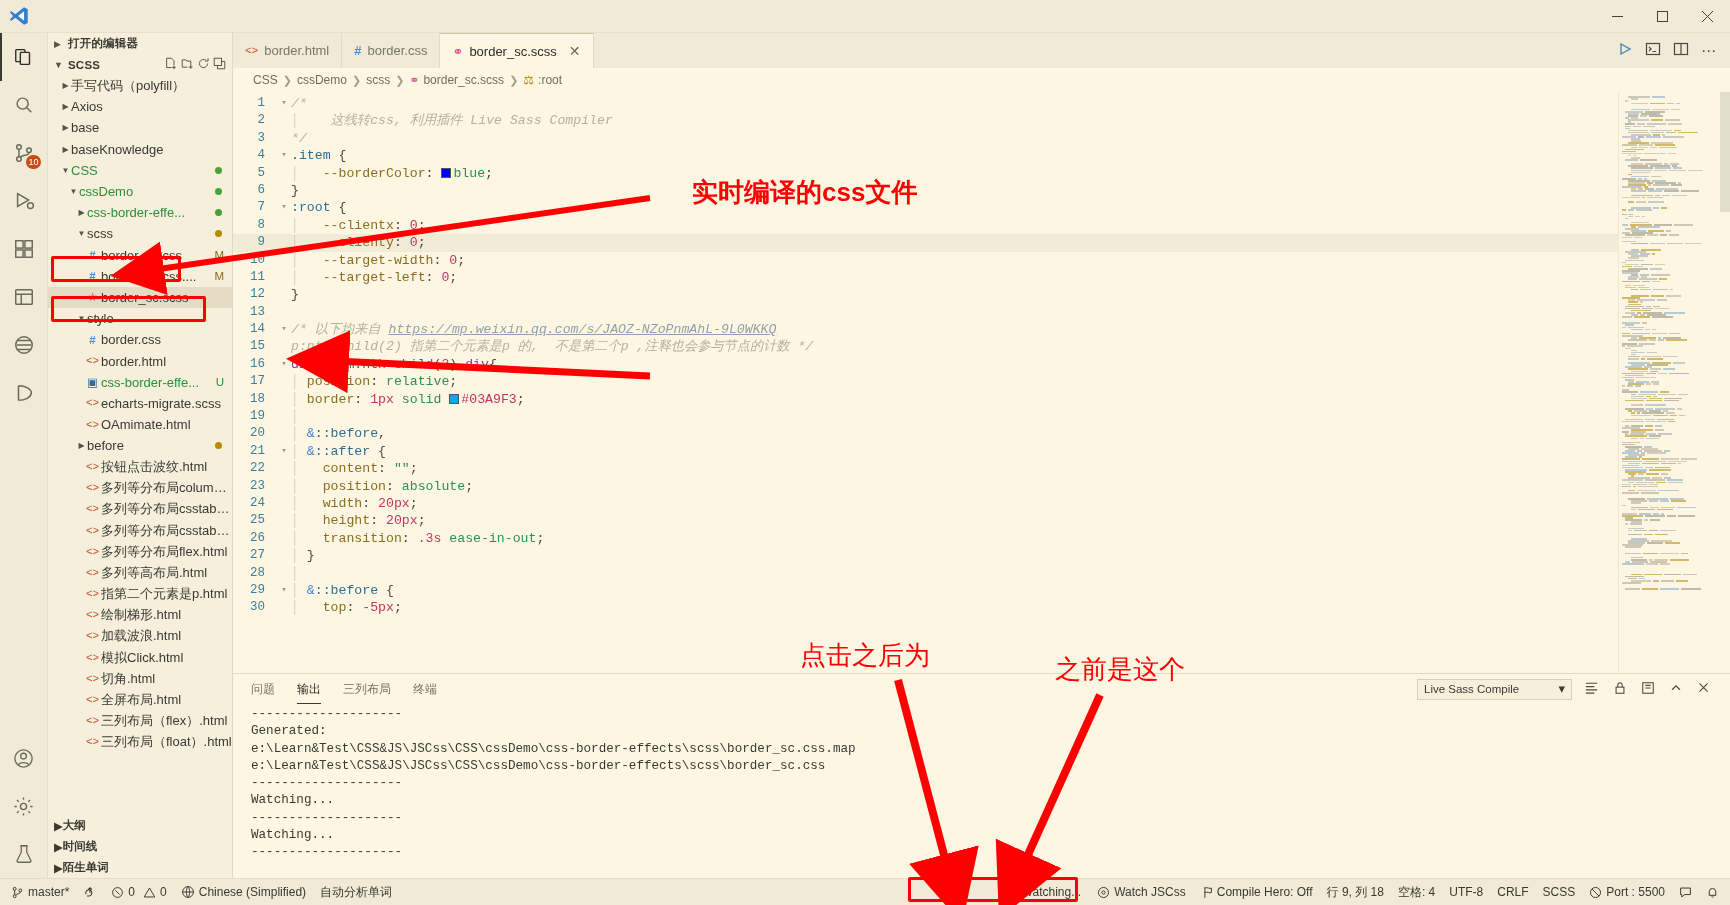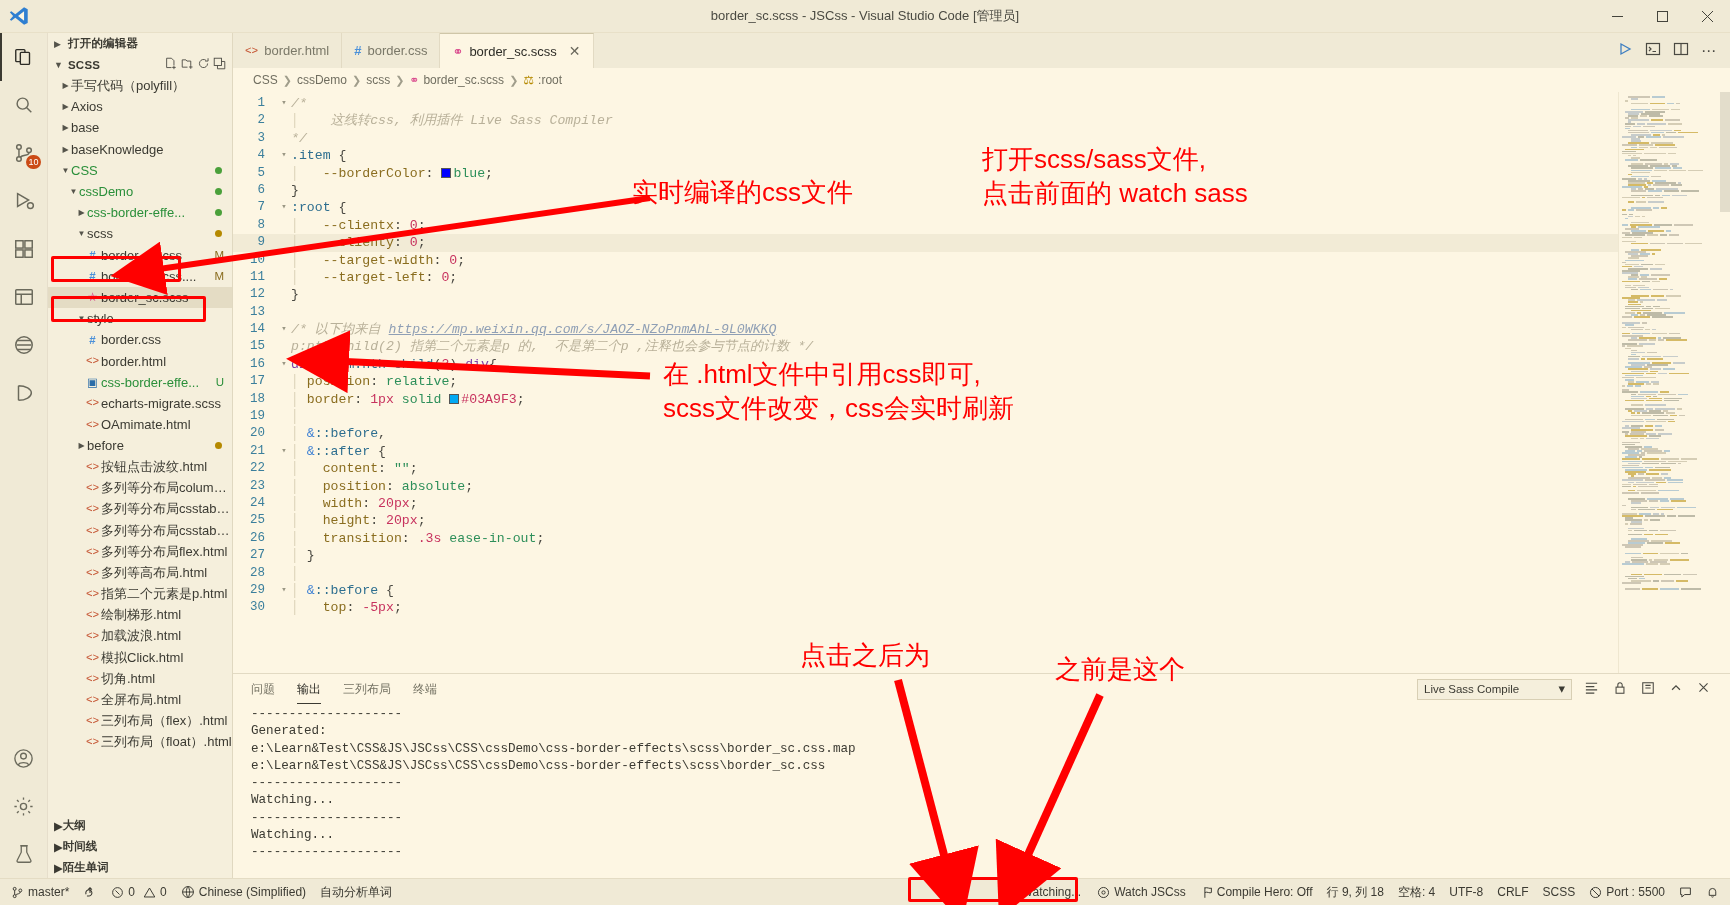--- a/index.html
+++ b/index.html
@@ -203,21 +203,20 @@
 
 <div id="app">
 
   <div class="titlebar">
     <div class="vscode-logo">
       <svg width="22" height="22" viewBox="0 0 24 24">
         <path d="M17.5 2.5 L21.5 4.5 L21.5 19.5 L17.5 21.5 L8 13.8 L3.6 17.2 L2 16.2 L5.6 12 L2 7.8 L3.6 6.8 L8 10.2 Z" fill="#2f7fd1"></path>
         <path d="M17.5 6.8 L17.5 17.2 L11 12 Z" fill="#fdf6e3"></path>
       </svg>
     </div>
-    <div class="win-title">border_sc.scss - JSCss - Visual Studio Code [管理员]</div>
     <div class="win-controls">
       <div class="win-btn">
         <svg width="11" height="11" viewBox="0 0 11 11">
             <rect x="0" y="5" width="11" height="1" fill="#44443c"></rect>
           </svg>
       </div>
       <div class="win-btn">
         <svg width="11" height="11" viewBox="0 0 11 11">
             <rect x="0.5" y="0.5" width="10" height="10" fill="none" stroke="#44443c"></rect>
           </svg>
@@ -1652,22 +1651,18 @@
 
       <line x1="898" y1="680" x2="948" y2="870" stroke="#ff0000" stroke-width="8" marker-end="url(#ah)"></line>
 
       <line x1="1100" y1="695" x2="1022" y2="868" stroke="#ff0000" stroke-width="8" marker-end="url(#ah)"></line>
     </svg>
 
     <div class="anno-box" style="left:51px; top:256px; width:130px; height:26px;"></div>
     <div class="anno-box" style="left:51px; top:296px; width:155px; height:26px;"></div>
     <div class="anno-box" style="left:908px; top:877px; width:170px; height:25px;"></div>
 
-    <div class="anno-text" style="left:632px; top:175px;">实时编译的css文件</div>
-    <div class="anno-text" style="left:982px; top:142px;">打开scss/sass文件,
-点击前面的 watch sass</div>
-    <div class="anno-text" style="left:663px; top:357px;">在 .html文件中引用css即可,
-scss文件改变，css会实时刷新</div>
+    <div class="anno-text" style="left:692px; top:175px;font-weight:bold;">实时编译的css文件</div>
     <div class="anno-text" style="left:800px; top:638px;">点击之后为</div>
     <div class="anno-text" style="left:1055px; top:652px;">之前是这个</div>
   </div>
 
 </div>
 
 </body></html>

